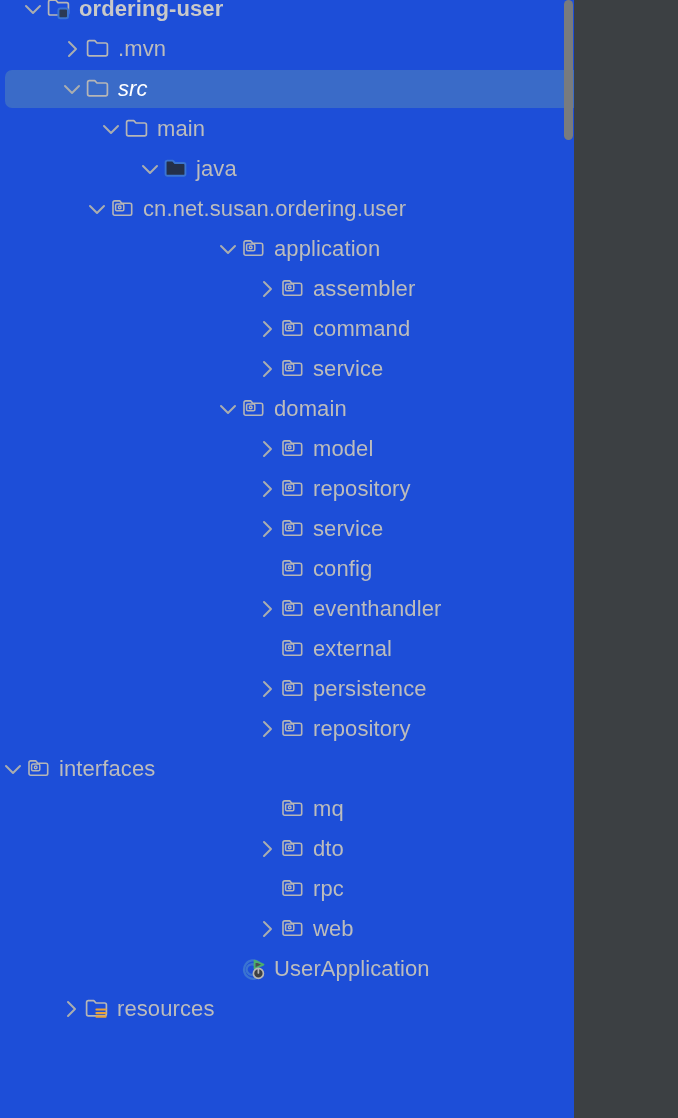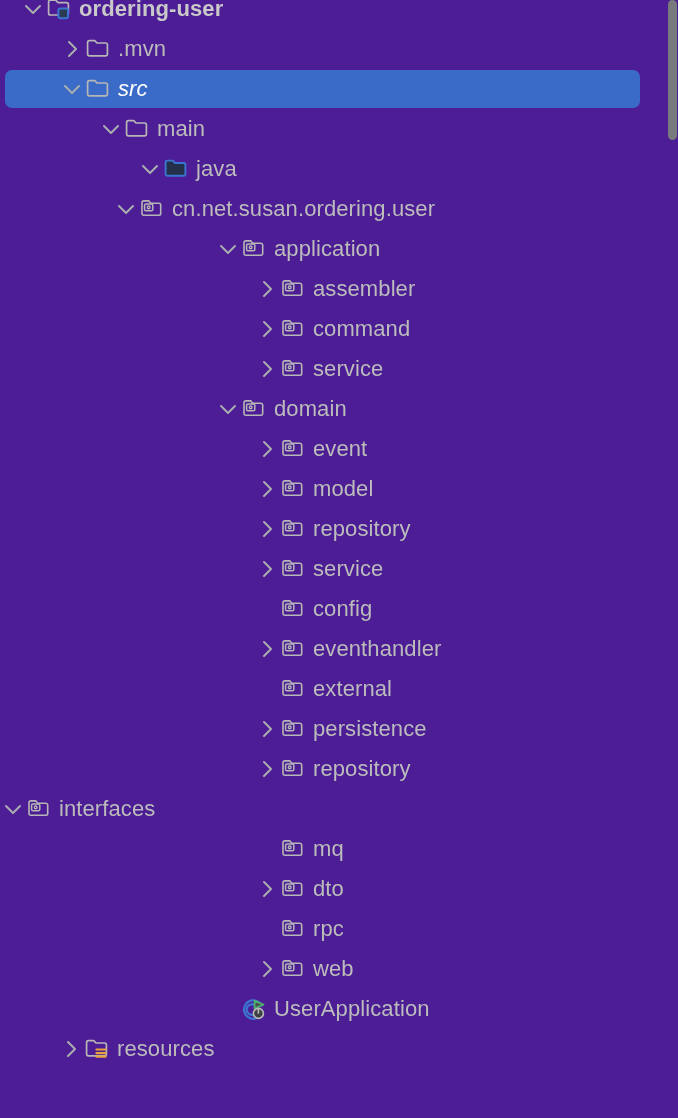--- a/index.html
+++ b/index.html
@@ -2,23 +2,23 @@
 <html><head>
 <meta charset="utf-8">
 <style>
   html, body {
     margin: 0;
     padding: 0;
     background: #3c4043;
   }
   #root {
     position: relative;
-    width: 678px;
+    width: 574px;
     height: 1118px;
-    background: #4c1d95;
+    background: #1d4ed8;
     overflow: hidden;
     font-family: "Liberation Sans", sans-serif;
   }
   .tree {
     position: absolute;
     left: 0;
     top: 0;
     width: 678px;
   }
   .row {
@@ -166,21 +166,21 @@
           </span>
           <span class="icon">
             <svg width="24" height="24" viewBox="0 0 24 24">
               <path d="M1.6 5.4a1.8 1.8 0 0 1 1.8-1.8h5.4l2.2 2.4h8.6a1.8 1.8 0 0 1 1.8 1.8v9.2a1.8 1.8 0 0 1-1.8 1.8H3.4a1.8 1.8 0 0 1-1.8-1.8z" fill="#243049" stroke="#3b74d1" stroke-width="1.9" stroke-linejoin="round"></path>
             </svg>
           </span>
           <span class="label">java</span>
         </div>
       </div>
       <div class="row">
-        <div class="inner" style="padding-left:113px">
+        <div class="inner" style="padding-left:84px">
           <span class="twisty">
             <svg width="22" height="22" viewBox="0 0 22 22">
               <path d="M4 8 L11 15 L18 8" fill="none" stroke="#a9adb0" stroke-width="2" stroke-linecap="round" stroke-linejoin="round"></path>
             </svg>
           </span>
           <span class="icon">
             <svg width="24" height="24" viewBox="0 0 24 24">
               <path d="M2.0 5.6a1.7 1.7 0 0 1 1.7-1.7h5.0l2.1 2.3h8.2a1.7 1.7 0 0 1 1.7 1.7v8.6a1.7 1.7 0 0 1-1.7 1.7H3.7a1.7 1.7 0 0 1-1.7-1.7z" fill="none" stroke="#b6b6b6" stroke-width="1.6" stroke-linejoin="round"></path>
               <rect x="4.6" y="7.0" width="8.2" height="6.8" rx="1.4" fill="none" stroke="#b6b6b6" stroke-width="1.5"></rect>
               <circle cx="8.7" cy="10.4" r="1.35" fill="none" stroke="#b6b6b6" stroke-width="1.4"></circle>
@@ -265,37 +265,20 @@
             </svg>
           </span>
           <span class="icon">
             <svg width="24" height="24" viewBox="0 0 24 24">
               <path d="M2.0 5.6a1.7 1.7 0 0 1 1.7-1.7h5.0l2.1 2.3h8.2a1.7 1.7 0 0 1 1.7 1.7v8.6a1.7 1.7 0 0 1-1.7 1.7H3.7a1.7 1.7 0 0 1-1.7-1.7z" fill="none" stroke="#b6b6b6" stroke-width="1.6" stroke-linejoin="round"></path>
               <rect x="4.6" y="7.0" width="8.2" height="6.8" rx="1.4" fill="none" stroke="#b6b6b6" stroke-width="1.5"></rect>
               <circle cx="8.7" cy="10.4" r="1.35" fill="none" stroke="#b6b6b6" stroke-width="1.4"></circle>
             </svg>
           </span>
           <span class="label">domain</span>
-        </div>
-      </div>
-      <div class="row">
-        <div class="inner" style="padding-left:254px">
-          <span class="twisty">
-            <svg width="22" height="22" viewBox="0 0 22 22">
-              <path d="M8 4 L15 11 L8 18" fill="none" stroke="#a9adb0" stroke-width="2" stroke-linecap="round" stroke-linejoin="round"></path>
-            </svg>
-          </span>
-          <span class="icon">
-            <svg width="24" height="24" viewBox="0 0 24 24">
-              <path d="M2.0 5.6a1.7 1.7 0 0 1 1.7-1.7h5.0l2.1 2.3h8.2a1.7 1.7 0 0 1 1.7 1.7v8.6a1.7 1.7 0 0 1-1.7 1.7H3.7a1.7 1.7 0 0 1-1.7-1.7z" fill="none" stroke="#b6b6b6" stroke-width="1.6" stroke-linejoin="round"></path>
-              <rect x="4.6" y="7.0" width="8.2" height="6.8" rx="1.4" fill="none" stroke="#b6b6b6" stroke-width="1.5"></rect>
-              <circle cx="8.7" cy="10.4" r="1.35" fill="none" stroke="#b6b6b6" stroke-width="1.4"></circle>
-            </svg>
-          </span>
-          <span class="label">event</span>
         </div>
       </div>
       <div class="row">
         <div class="inner" style="padding-left:254px">
           <span class="twisty">
             <svg width="22" height="22" viewBox="0 0 22 22">
               <path d="M8 4 L15 11 L8 18" fill="none" stroke="#a9adb0" stroke-width="2" stroke-linecap="round" stroke-linejoin="round"></path>
             </svg>
           </span>
           <span class="icon">

